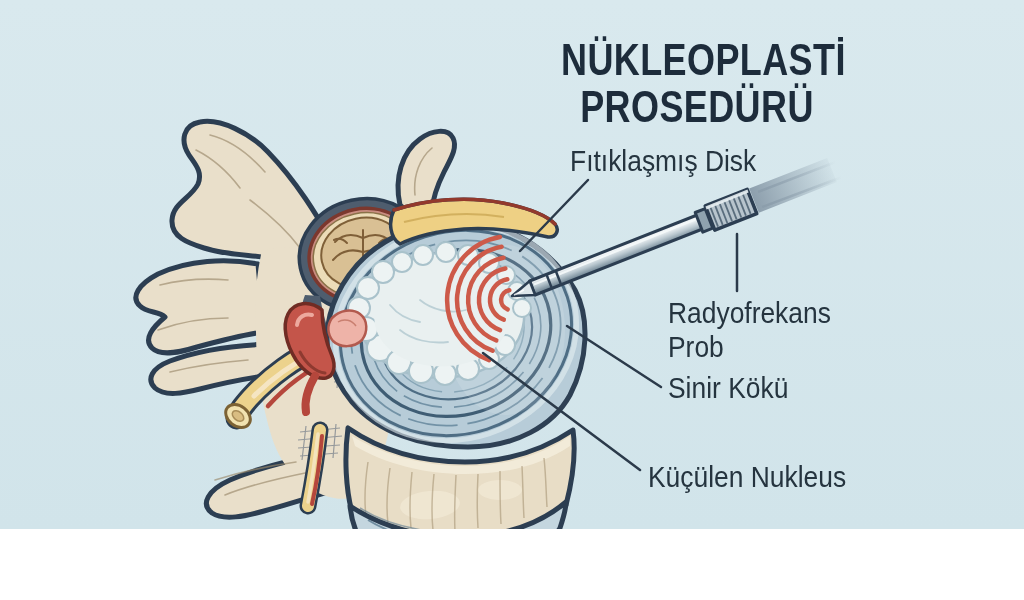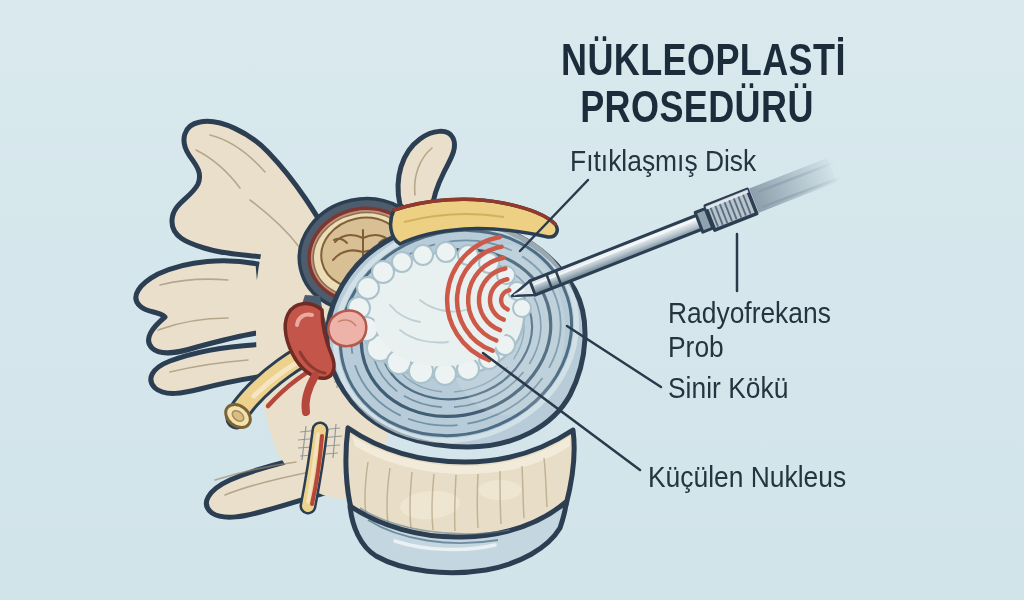--- a/index.html
+++ b/index.html
@@ -1,17 +1,17 @@
 <!DOCTYPE html>
 <html><head>
 <meta charset="utf-8">
 <style>
   html,body { margin:0; padding:0; }
   .stage {
-    position:relative; width:1024px; height:600px;
+    position:relative; width:1024px; height:529px;
     background:linear-gradient(#d9e9ee,#d1e4ea);
     overflow:hidden;
     font-family:"Liberation Sans", sans-serif;
   }
   .stage svg { position:absolute; left:0; top:0; }
   .title {
     position:absolute; left:527px; top:36px; width:340px;
     text-align:center; font-weight:700; font-size:45px; line-height:47px;
     color:#1d2c3b; letter-spacing:.5px;
     transform:scaleX(.80); transform-origin:50% 0;

